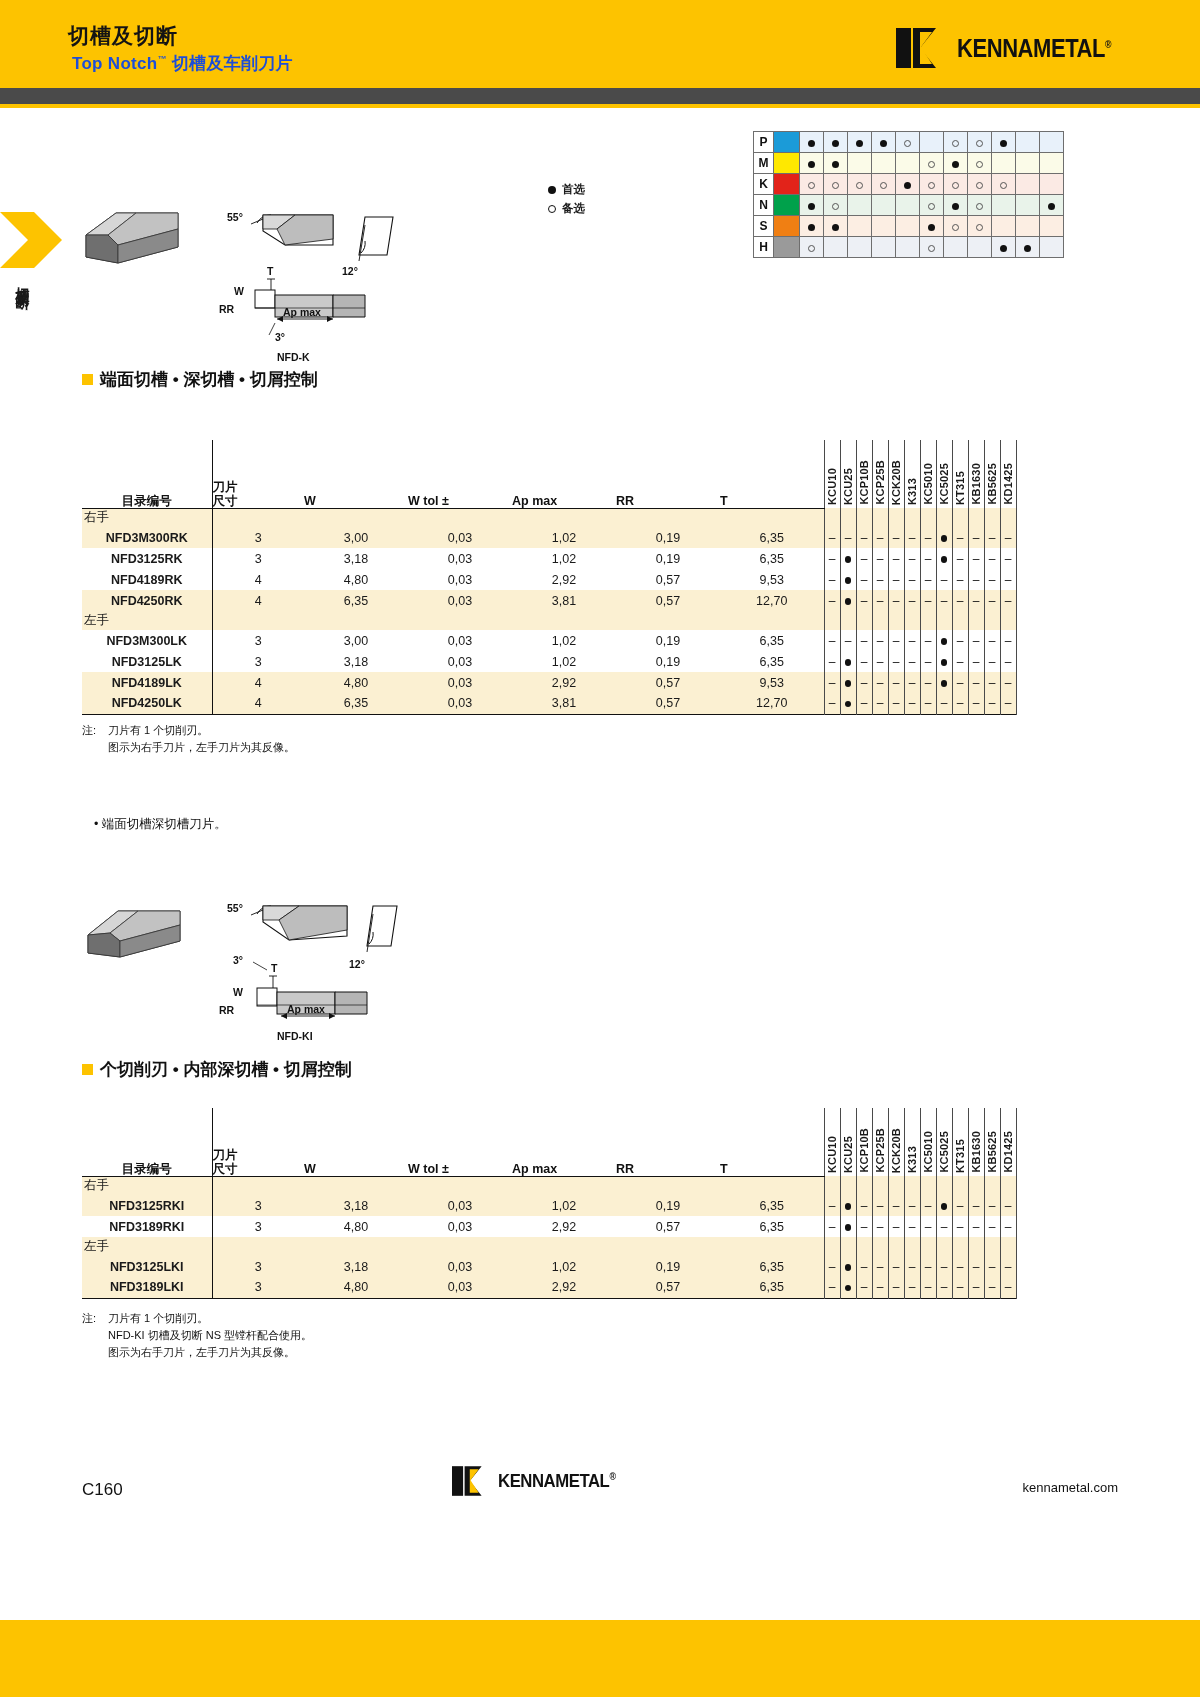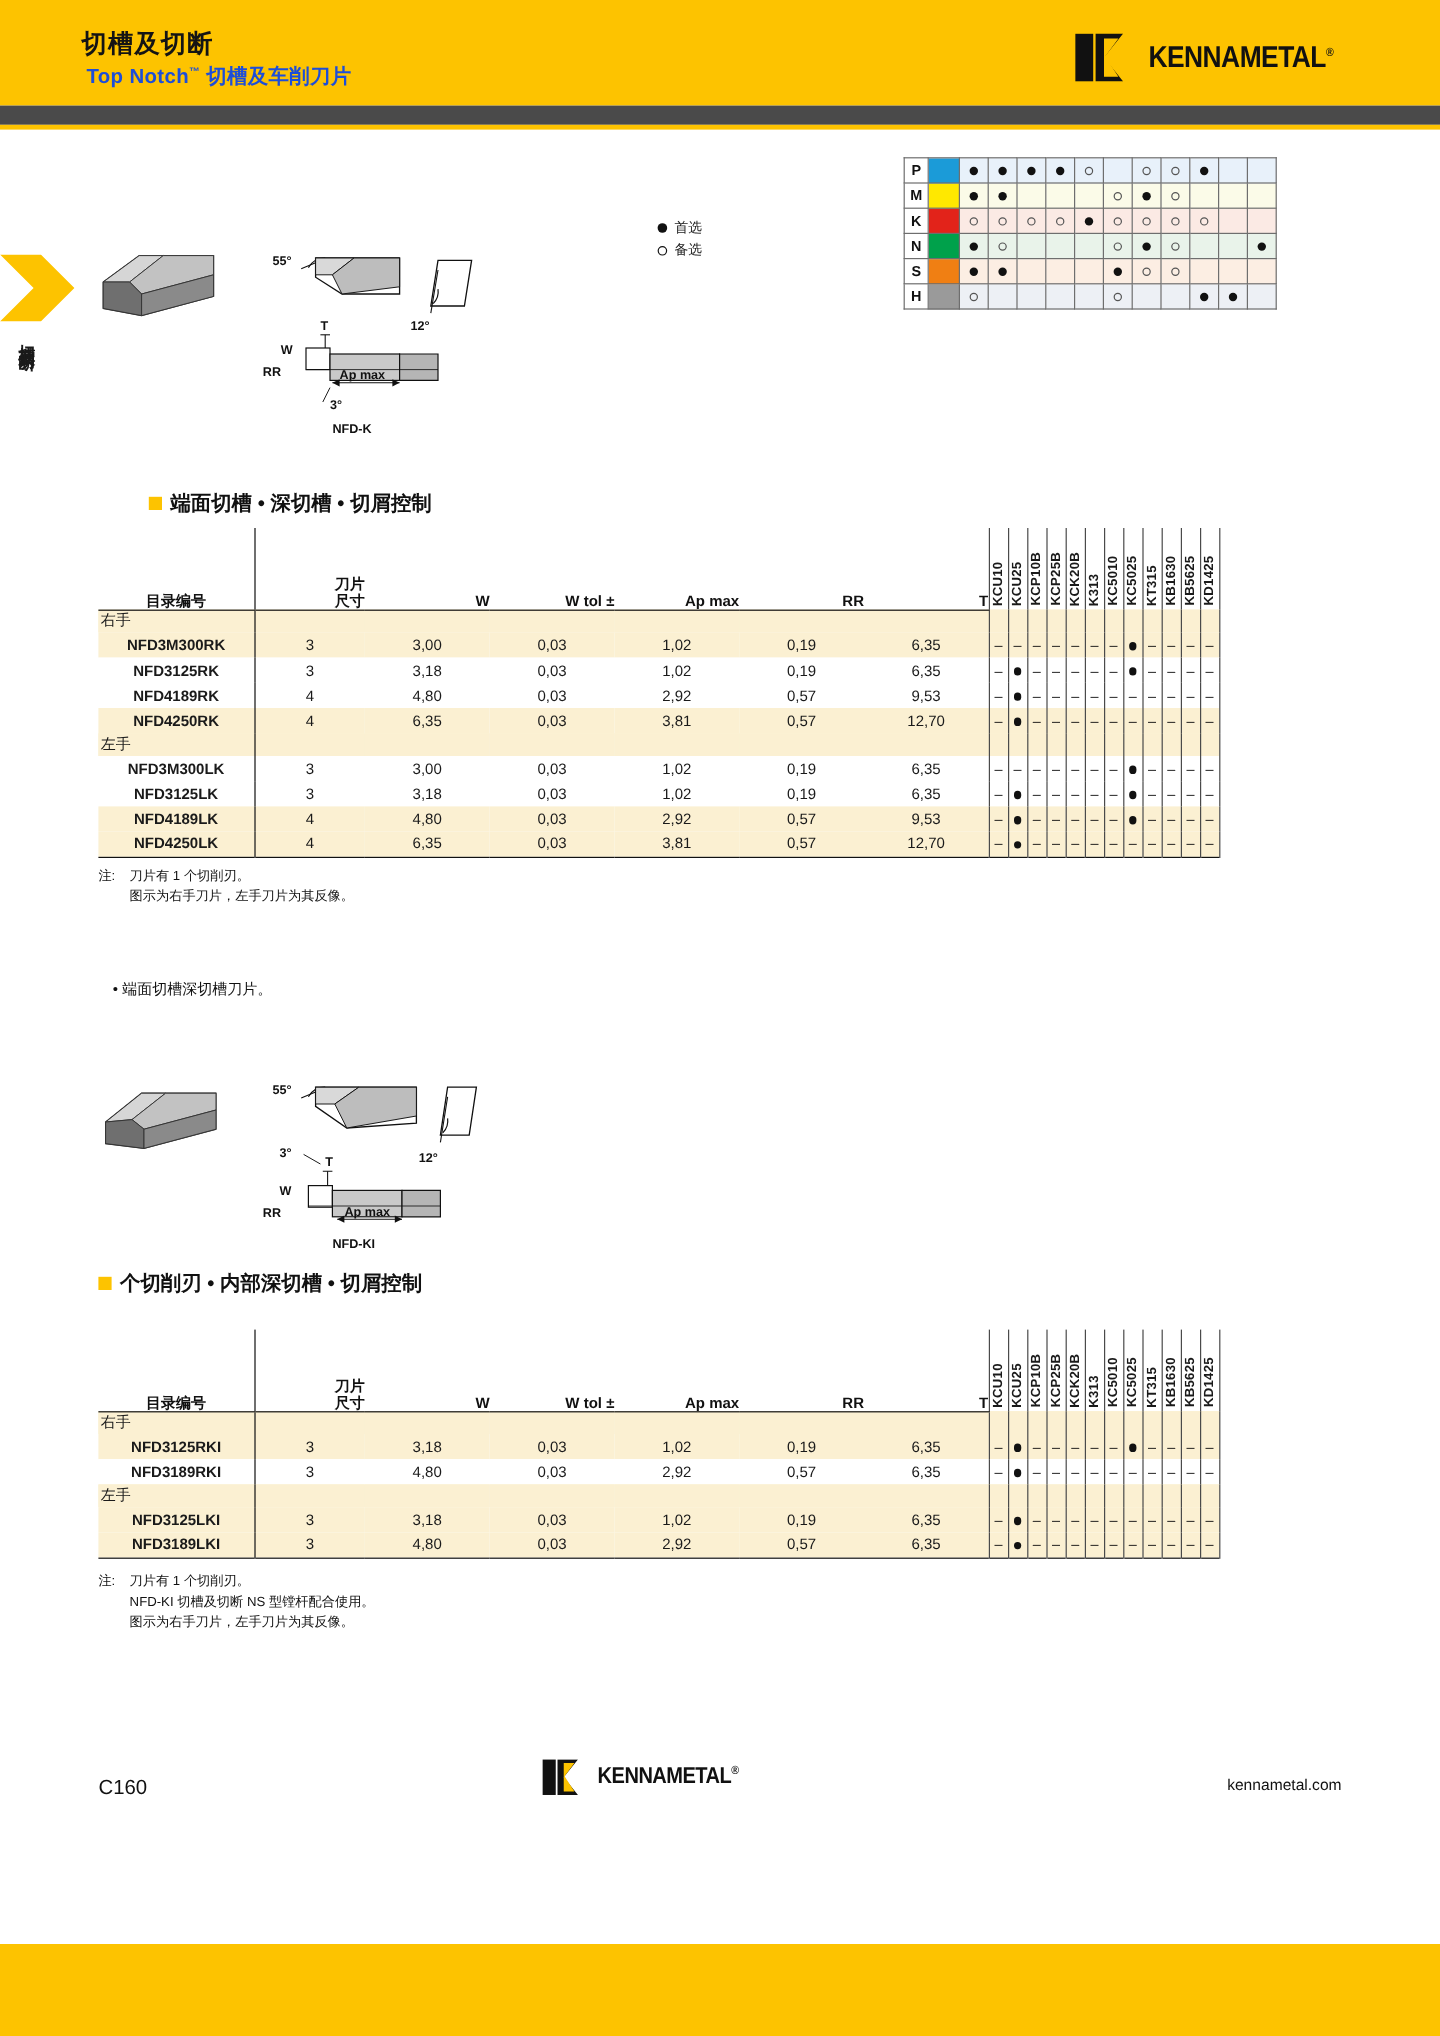--- a/index.html
+++ b/index.html
@@ -48,21 +48,21 @@
     font-size:14px; font-weight:bold; color:#1a1a1a; letter-spacing:2px;
   }
 
   
   .insert3d { position:absolute; left:78px; top:205px; }
   .diagram-top { position:absolute; left:215px; top:195px; }
   .dim-txt { font-size:10.5px; font-weight:bold; fill:#111; font-family:"Liberation Sans",sans-serif; }
 
   
   .legend { position:absolute; left:548px; top:180px; font-size:11.5px; }
-  .legend-row { display:flex; align-items:center; height:19px; }
+  .legend-row { display:flex; align-items:center; height:19px;font-weight:bold; }
   .legend-dot-f { width:8px; height:8px; border-radius:50%; background:#111; margin-right:6px; }
   .legend-dot-o { width:8px; height:8px; border-radius:50%; border:1.3px solid #111; background:#fff; margin-right:6px; box-sizing:border-box;}
 
   
   .iso { position:absolute; left:753px; top:131px; border-collapse:collapse; }
   .iso td {
     width:24px; height:21px; border:1px solid #6e6e6e;
     text-align:center; vertical-align:middle; padding:0;
   }
   .iso td.lbl { width:20px; font-size:12px; font-weight:bold; background:#fff; color:#111; }
@@ -74,21 +74,21 @@
   .sec-head { position:absolute; font-size:17px; font-weight:bold; color:#111; }
   .sec-head .sq {
     display:inline-block; width:11px; height:11px; background:#FDC300; margin-right:7px;
   }
   .bullet-note { position:absolute; font-size:12.5px; color:#111; }
 
   
   .tbl { position:absolute; border-collapse:collapse; font-size:12.5px; }
   .tbl td, .tbl th { padding:0; }
   .col-head {
-    vertical-align:bottom; text-align:right; font-weight:bold;
+    vertical-align:bottom; text-align:left; font-weight:bold;
     font-size:12.5px; color:#111; padding-bottom:3px; white-space:pre-line; line-height:1.12;
   }
   .hdr-underline { border-bottom:1.6px solid #111; }
   .cat-col { width:130px; text-align:center; font-weight:bold; padding-right:4px;}
   .vline { border-left:1.3px solid #111; }
   .datarow td { height:21px; }
   .datarow td.num { text-align:center; }
   .rowband { background:#FBF0D2; }
   .rowplain { background:#ffffff; }
   .hand-row td { height:19px; font-size:12.5px; font-weight:normal; text-align:left; padding-left:2px; }
@@ -289,21 +289,21 @@
   <polygon points="62,124 68,121 68,127" fill="#111"></polygon>
   <polygon points="118,124 112,121 112,127" fill="#111"></polygon>
   <text class="dim-txt" x="68" y="121">Ap max</text>
 
   <text class="dim-txt" x="60" y="146">3°</text>
   <line x1="54" y1="140" x2="60" y2="128" stroke="#111" stroke-width="0.8"></line>
 
   <text class="dim-txt" x="62" y="166">NFD-K</text>
 </svg>
 
-<div class="sec-head" style="left:82px; top:408px;margin-left:42px;">
+<div class="sec-head" style="left:82px; top:368px;">
   <span class="sq"></span><span>端面切槽 • 深切槽 • 切屑控制</span>
 </div>
 
 <table class="tbl" id="tbl1" style="left:82px; top:440px;">
     <tbody>
       <tr>
         <td class="col-head hdr-underline cat-col">目录编号</td>
         <td class="col-head hdr-underline vline" style="width:92px">刀片
 尺寸</td>
         <td class="col-head hdr-underline" style="width:104px">W</td>

